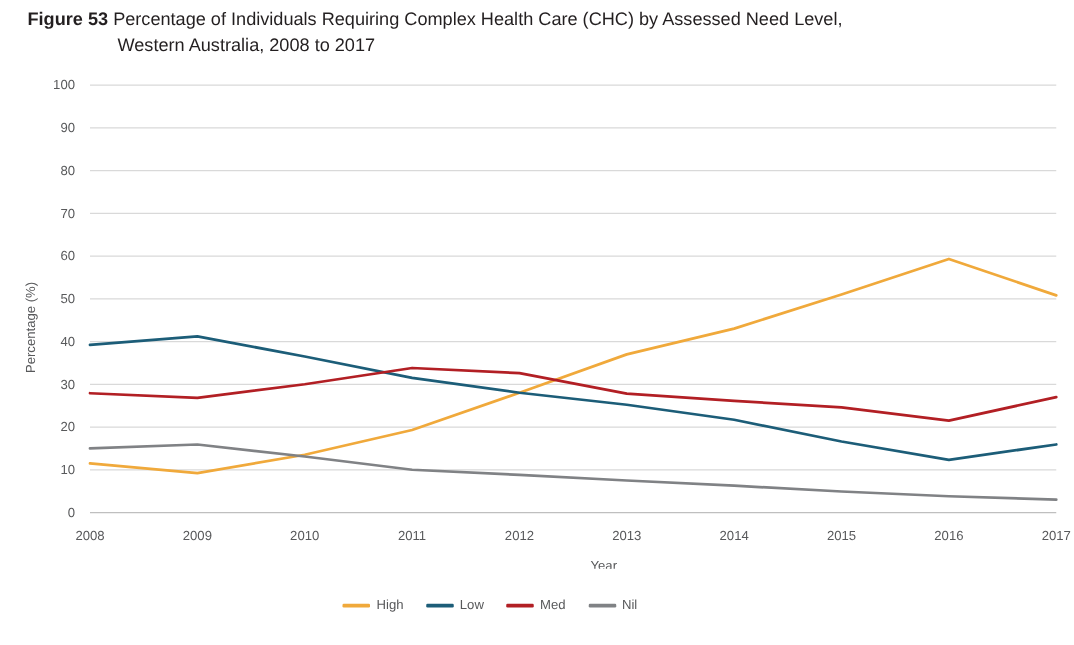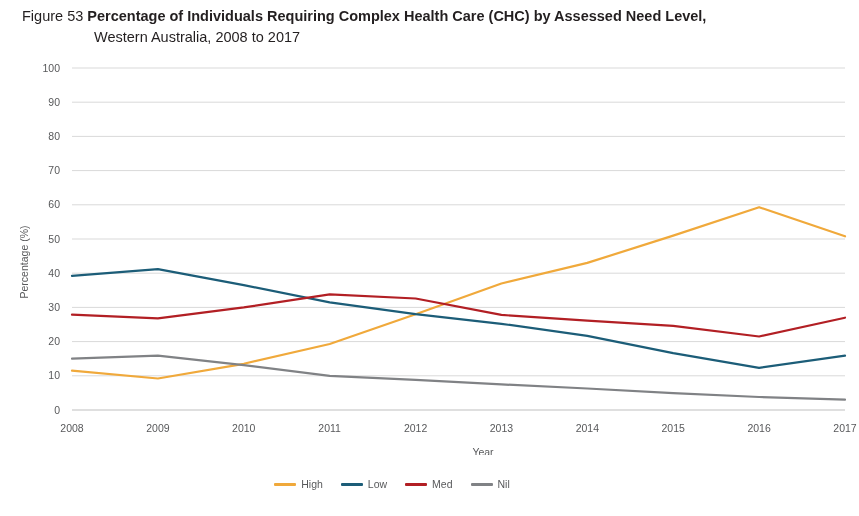--- a/index.html
+++ b/index.html
@@ -26,25 +26,25 @@
     top: 6px;
     width: 810px;
   }
   .title-line {
     font-size: 14.5px;
     line-height: 21px;
     font-weight: bold;
     color: #231f20;
   }
   .title-line .fig {
+    font-weight: bold;
+    margin-top: 16px;
+  }
+  .title-line .rest {
     font-weight: normal;
-    margin-top: 16px;
-  }
-  .title-line .rest {
-    font-weight: bold;
   }
   .title-line2 {
     font-size: 14.5px;
     line-height: 21px;
     font-weight: normal;
     color: #231f20;
     padding-left: 72px;
   }
   
   .plot-wrap {

